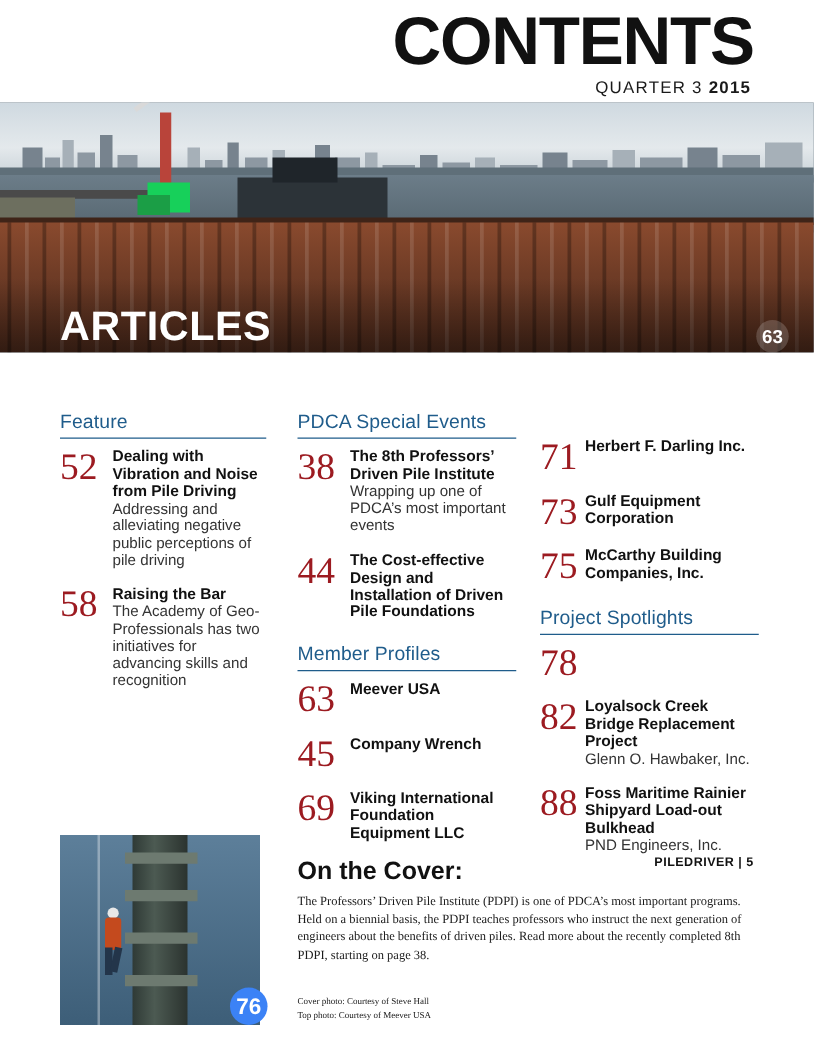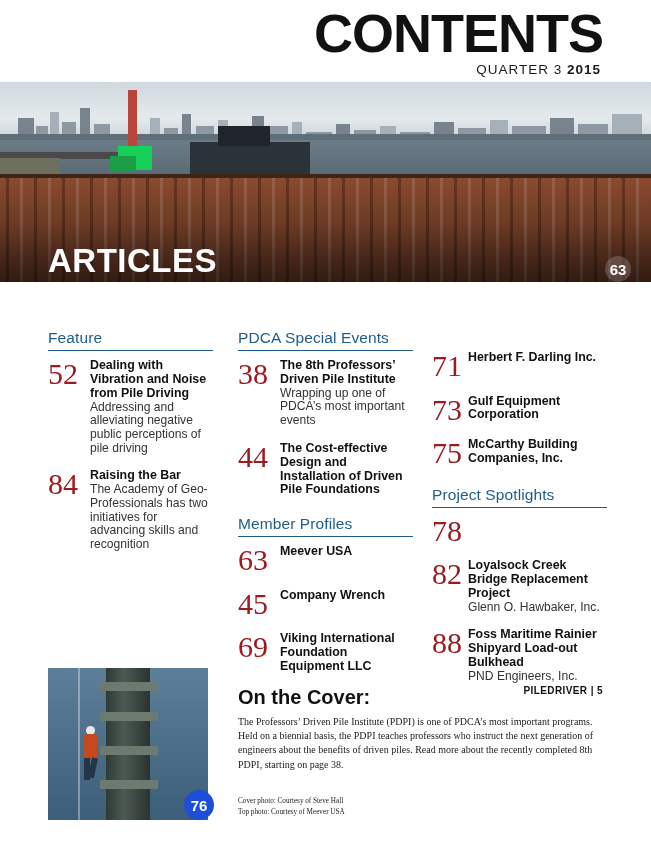--- a/index.html
+++ b/index.html
@@ -182,22 +182,22 @@
   .cover-photo .cp-leg2{
     position:absolute;left:44px;top:90px;width:6px;height:20px;background:#23354a;
     transform:rotate(12deg);transform-origin:top center;
   }
   .cover-photo .cp-line{
     position:absolute;left:30px;top:0;width:2px;height:152px;background:rgba(255,255,255,.35);
   }
   .page-circle-76{
     position:absolute;left:184px;top:790px;
     width:30px;height:30px;border-radius:50%;
-    background:#1d4ed8;color:#ffffff;
-    font-size:15px;font-weight:bold;
+    background:#3b82f6;color:#ffffff;
+    font-size:18px;font-weight:bold;
     display:flex;align-items:center;justify-content:center;
   }
 
   .cover-block{
     position:absolute;left:238px;top:686px;width:370px;
   }
   .cover-title{
     font-size:20px;font-weight:bold;color:#111111;margin-bottom:6px;
   }
   .cover-text{
@@ -332,21 +332,21 @@
         <div class="pg">52</div>
         <div class="body">
           <div class="ttl">Dealing with Vibration and Noise from Pile Driving</div>
           <div class="sub">Addressing and alleviating negative public perceptions of pile driving</div>
         </div>
       </div>
 
       <div class="spacer-md"></div>
 
       <div class="entry">
-        <div class="pg">84</div>
+        <div class="pg">58</div>
         <div class="body">
           <div class="ttl">Raising the Bar</div>
           <div class="sub">The Academy of Geo-Professionals has two initiatives for advancing skills and recognition</div>
         </div>
       </div>
     </div>
 
     <div class="col col2">
       <div class="sec-head">PDCA Special Events</div>
 

